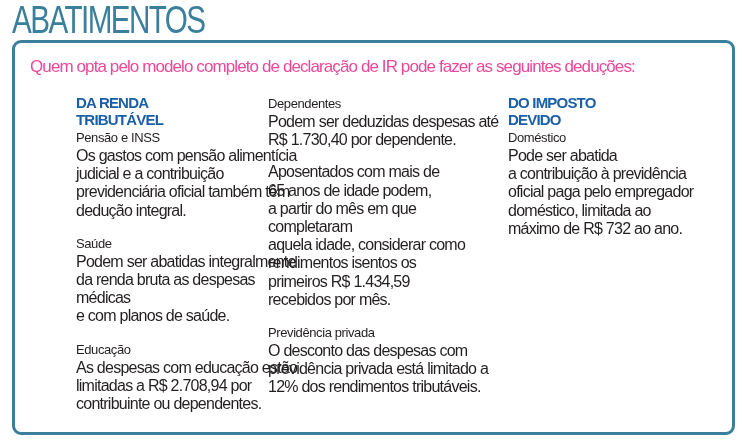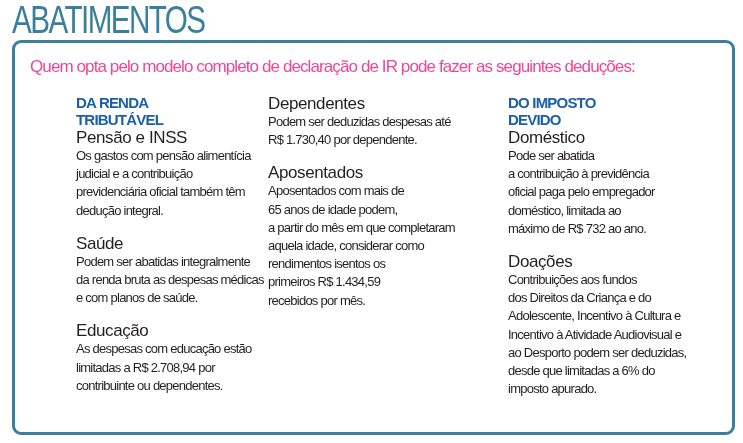--- a/index.html
+++ b/index.html
@@ -25,26 +25,26 @@
     .col { position: absolute; top: 94px; width: 235px; }
     .col1 { left: 28px; margin-left: 48px; }
     .col2 { left: 268px; }
     .col3 { left: 508px; }
     .cat {
       color: #1a5fa8; font-weight: bold; font-size: 15px; line-height: 17px;
       letter-spacing: -0.8px; text-transform: uppercase;
     }
     .sec { margin-bottom: 14px; }
     .sec-h {
-      font-size: 17px; font-weight: bold; line-height: 19px; letter-spacing: -0.4px;
+      font-size: 13px; font-weight: bold; line-height: 19px; letter-spacing: -0.4px;
       color: #231f20;
     }
     .sec-h.light { font-weight: normal; }
     .sec-b {
-      font-size: 13px; line-height: 18.2px; letter-spacing: -0.75px; color: #231f20;
+      font-size: 16px; line-height: 18.2px; letter-spacing: -0.75px; color: #231f20;
       white-space: pre-line;
     }
   </style>
 </head>
 <body>
 
 <div class="title">ABATIMENTOS</div>
 
 <div class="box"></div>
 
@@ -74,45 +74,40 @@
   </div>
 </div>
 
 <div class="col col2">
   <div class="sec">
     <div class="sec-h light">Dependentes</div>
     <div class="sec-b">Podem ser deduzidas despesas até
 R$ 1.730,40 por dependente.</div>
   </div>
   <div class="sec">
-    <div class="sec-h light">Aposentados</div>
     <div class="sec-b">Aposentados com mais de
 65 anos de idade podem,
 a partir do mês em que completaram
 aquela idade, considerar como
 rendimentos isentos os
 primeiros R$ 1.434,59
 recebidos por mês.</div>
+  </div>
+  <div class="sec">
+    <div class="sec-h light">Previdência privada</div>
+    <div class="sec-b">O desconto das despesas com
+previdência privada está limitado a
+12% dos rendimentos tributáveis.</div>
   </div>
 </div>
 
 <div class="col col3">
   <div class="cat" style="white-space:pre-line">DO IMPOSTO
 DEVIDO</div>
   <div class="sec">
     <div class="sec-h light">Doméstico</div>
     <div class="sec-b">Pode ser abatida
 a contribuição à previdência
 oficial paga pelo empregador
 doméstico, limitada ao
 máximo de R$ 732 ao ano.</div>
   </div>
-  <div class="sec">
-    <div class="sec-h light">Doações</div>
-    <div class="sec-b">Contribuições aos fundos
-dos Direitos da Criança e do
-Adolescente, Incentivo à Cultura e
-Incentivo à Atividade Audiovisual e
-ao Desporto podem ser deduzidas,
-desde que limitadas a 6% do
-imposto apurado.</div>
-  </div>
 </div>
 
 </body></html>

